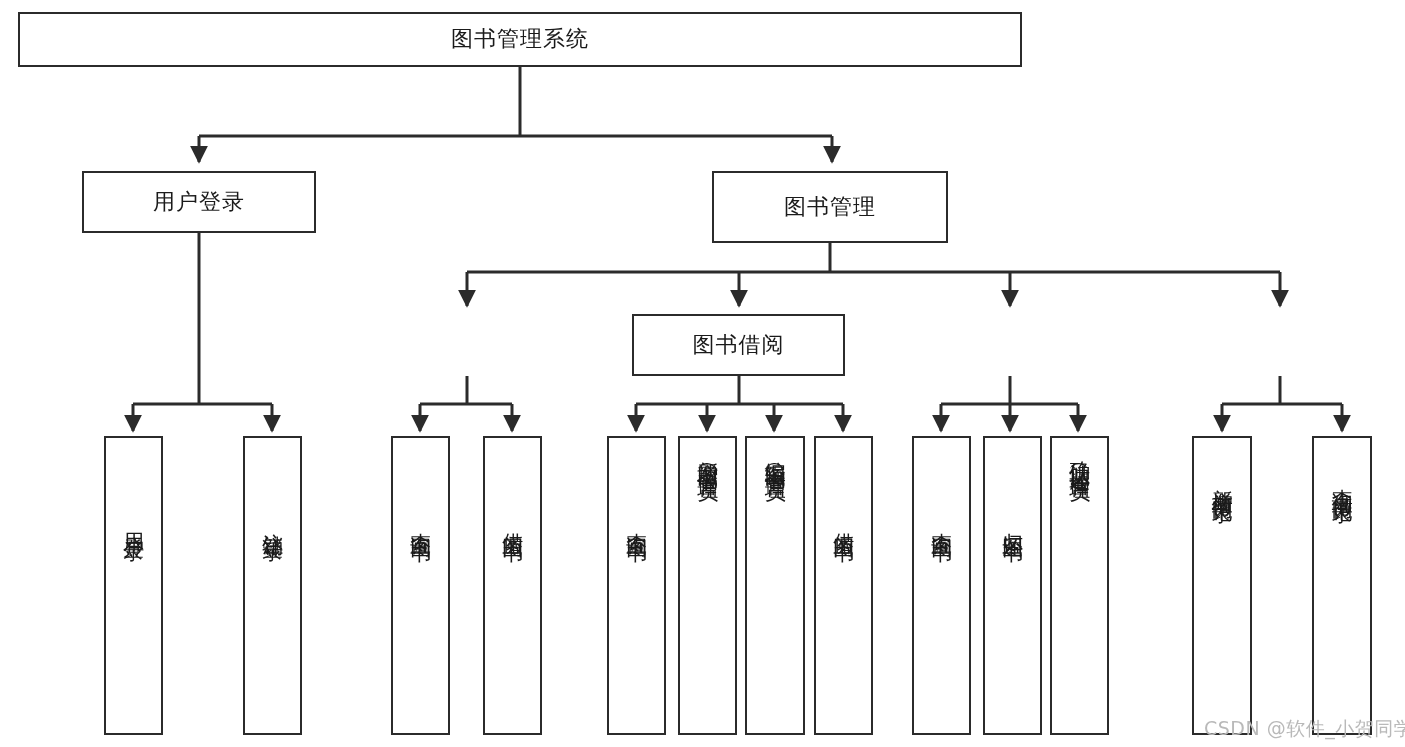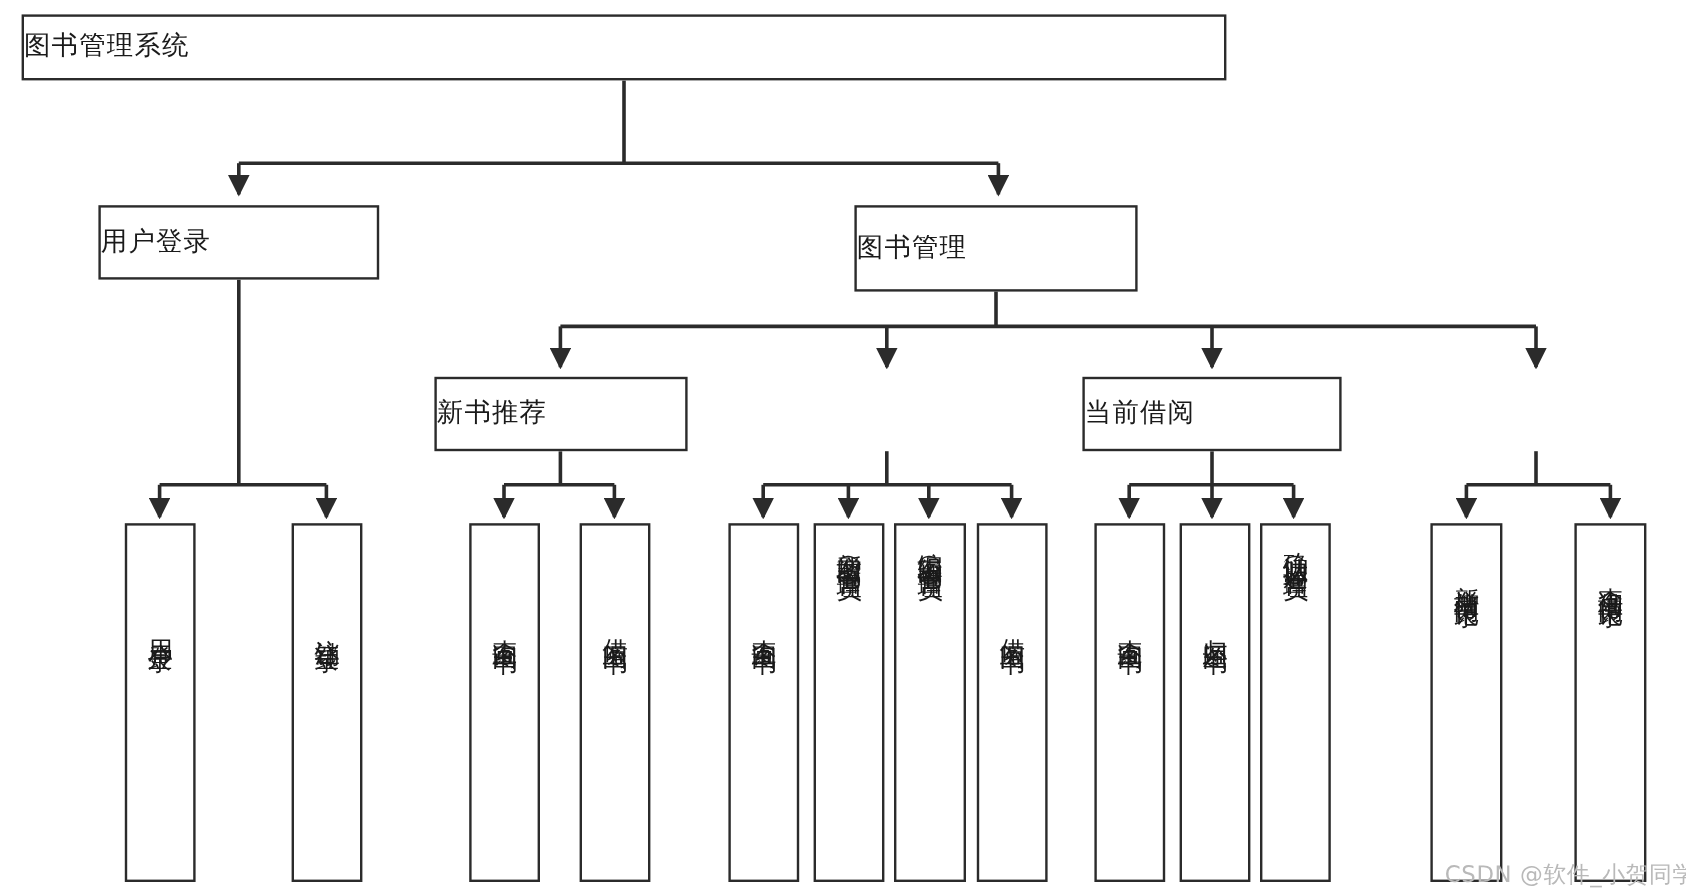--- a/index.html
+++ b/index.html
@@ -26,21 +26,21 @@
     height: 747px;
     pointer-events: none;
   }
   .node {
     position: absolute;
     box-sizing: border-box;
     background: #ffffff;
     border: 2px solid #2b2b2b;
     display: flex;
     align-items: center;
-    justify-content: flex-start;
+    justify-content: center;
     color: #1a1a1a;
   }
   .node.horiz {
     font-size: 22px;
     letter-spacing: 1px;
     line-height: 1.1;
   }
   .node.vert {
     font-size: 21px;
     line-height: 1.16;
@@ -125,25 +125,22 @@
     <span>图书管理系统</span>
   </div>
 
   <div class="node horiz" style="left:82px; top:171px; width:234px; height:62px;">
     <span>用户登录</span>
   </div>
   <div class="node horiz" style="left:712px; top:171px; width:236px; height:72px;">
     <span>图书管理</span>
   </div>
 
-  <div class="node horiz" style="left:362px; top:314px; width:211px; height:62px;">
-    <span>新书推荐</span>
-  </div>
-  <div class="node horiz" style="left:902px; top:314px; width:216px; height:62px;">
-    <span>当前借阅</span>
+  <div class="node horiz" style="left:632px; top:314px; width:213px; height:62px;">
+    <span>图书借阅</span>
   </div>
 
   <div class="node vert" style="left:104px; top:436px; width:59px; height:299px;">
     <span class="vtext" style="margin-top:72px;">用户登录</span>
   </div>
   <div class="node vert" style="left:243px; top:436px; width:59px; height:299px;">
     <span class="vtext" style="margin-top:72px;">注销登录</span>
   </div>
 
   <div class="node vert" style="left:391px; top:436px; width:59px; height:299px;">

